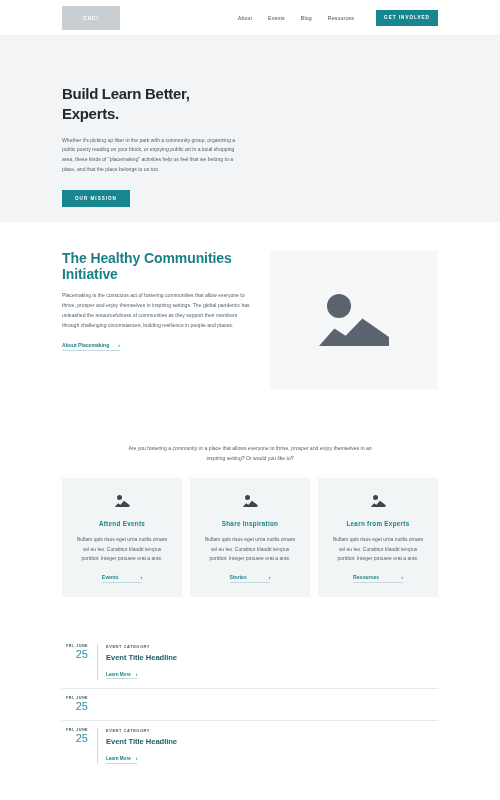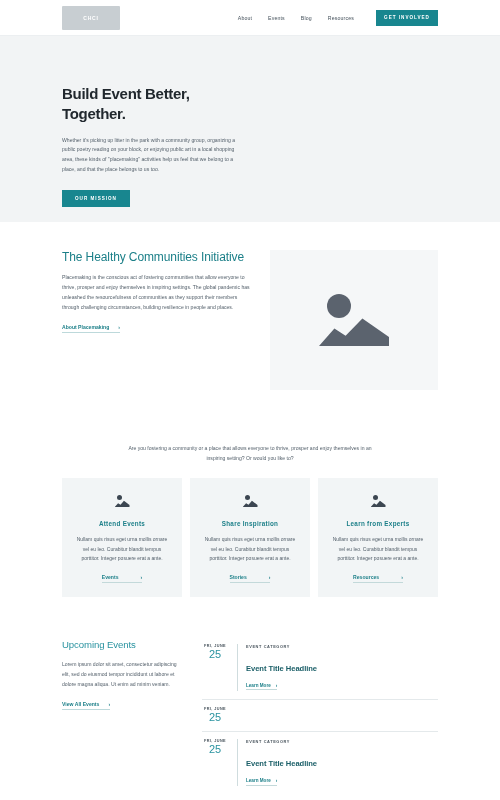--- a/index.html
+++ b/index.html
@@ -94,22 +94,22 @@
   }
 
   
   .initiative {
     display: flex;
     padding: 28px 62px 34px 62px;
     gap: 18px;
   }
   .initiative-copy { width: 190px; flex: none; }
   .sec-title {
-    font-size: 12px;
-    font-weight: 400;
+    font-size: 14px;
+    font-weight: 700;
     color: #1b7f88;
     letter-spacing: -0.1px;
   }
   .initiative-text {
     margin-top: 9px;
     font-size: 5.1px;
     line-height: 1.95;
     color: #54606b;
   }
   .link {
@@ -218,42 +218,42 @@
     color: #54606b;
   }
   .events-list { flex: 1; }
   .event-row {
     display: flex;
     gap: 9px;
     padding: 7px 0 8px 0;
     border-bottom: 1px solid #e4e9eb;
   }
   .event-row:last-child { border-bottom: none; }
-  .event-date { width: 26px; flex: none; text-align: center; }
+  .event-date { width: 26px; flex: none; text-align: right; }
   .event-dow {
     font-size: 3.8px;
     font-weight: 700;
     letter-spacing: 0.4px;
     color: #4b565f;
   }
   .event-day {
     font-size: 11px;
     line-height: 1.15;
     color: #2a93a0;
     font-weight: 400;
   }
   .event-body { flex: 1; border-left: 1px solid #cfdcde; padding-left: 8px; }
   .event-cat {
     font-size: 3.9px;
     font-weight: 700;
     letter-spacing: 0.6px;
     color: #4b565f;
   }
   .event-title {
-    margin-top: 15px;
+    margin-top: 4px;
     font-size: 7.6px;
     font-weight: 700;
     color: #1b5f68;
     letter-spacing: -0.05px;
   }
   .event-link {
     display: inline-flex;
     align-items: center;
     gap: 5px;
     margin-top: 5px;
@@ -281,22 +281,22 @@
       <span class="nav-link">About</span>
       <span class="nav-link">Events</span>
       <span class="nav-link">Blog</span>
       <span class="nav-link">Resources</span>
       <button class="btn btn-nav">GET INVOLVED</button>
     </div>
   </div>
 
   <div class="hero">
     <h1 class="hero-title">
-      <span>Build Event Better,</span><br>
-      <span>Together.</span>
+      <span>Build Learn Better,</span><br>
+      <span>Experts.</span>
     </h1>
     <p class="hero-text">Whether it's picking up litter in the park with a community group, organizing a public poetry reading on your block, or enjoying public art in a local shopping area, these kinds of "placemaking" activities help us feel that we belong to a place, and that the place belongs to us too.</p>
     <button class="btn btn-hero">OUR MISSION</button>
   </div>
 
   <div class="initiative">
     <div class="initiative-copy">
       <h2 class="sec-title">The Healthy Communities Initiative</h2>
       <p class="initiative-text">Placemaking is the conscious act of fostering communities that allow everyone to thrive, prosper and enjoy themselves in inspiring settings. The global pandemic has unleashed the resourcefulness of communities as they support their members through challenging circumstances, building resilience in people and places.</p>
       <span class="link">
@@ -352,28 +352,20 @@
         <span class="card-link">
           <span>Resources</span>
           <span>›</span>
         </span>
       </div>
 
     </div>
   </div>
 
   <div class="events">
-    <div class="events-copy">
-      <h2 class="events-title">Upcoming Events</h2>
-      <p class="events-text">Lorem ipsum dolor sit amet, consectetur adipiscing elit, sed do eiusmod tempor incididunt ut labore et dolore magna aliqua. Ut enim ad minim veniam.</p>
-      <span class="link">
-        <span>View All Events</span>
-        <span class="chev">›</span>
-      </span>
-    </div>
 
     <div class="events-list">
 
       <div class="event-row">
         <div class="event-date">
           <div class="event-dow">FRI, JUNE</div>
           <div class="event-day">25</div>
         </div>
         <div class="event-body">
           <div class="event-cat">EVENT CATEGORY</div>

